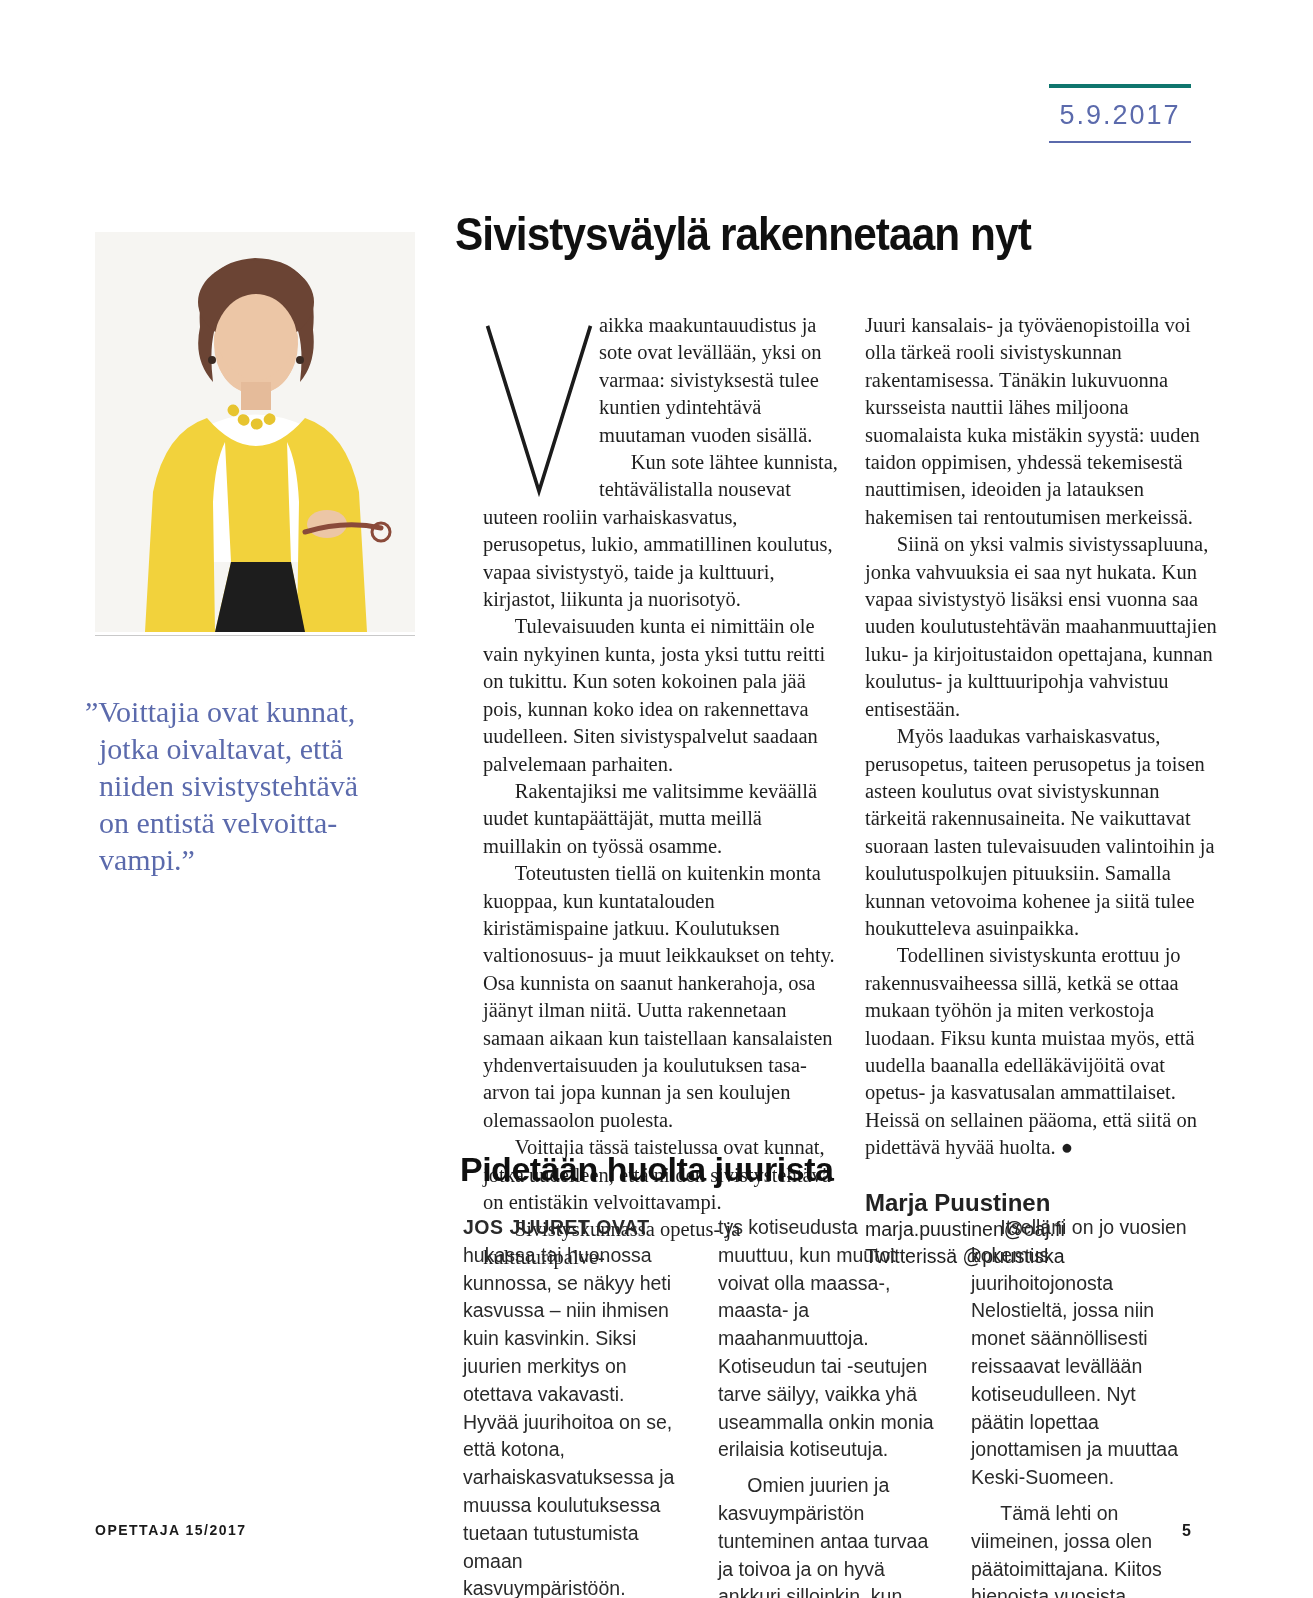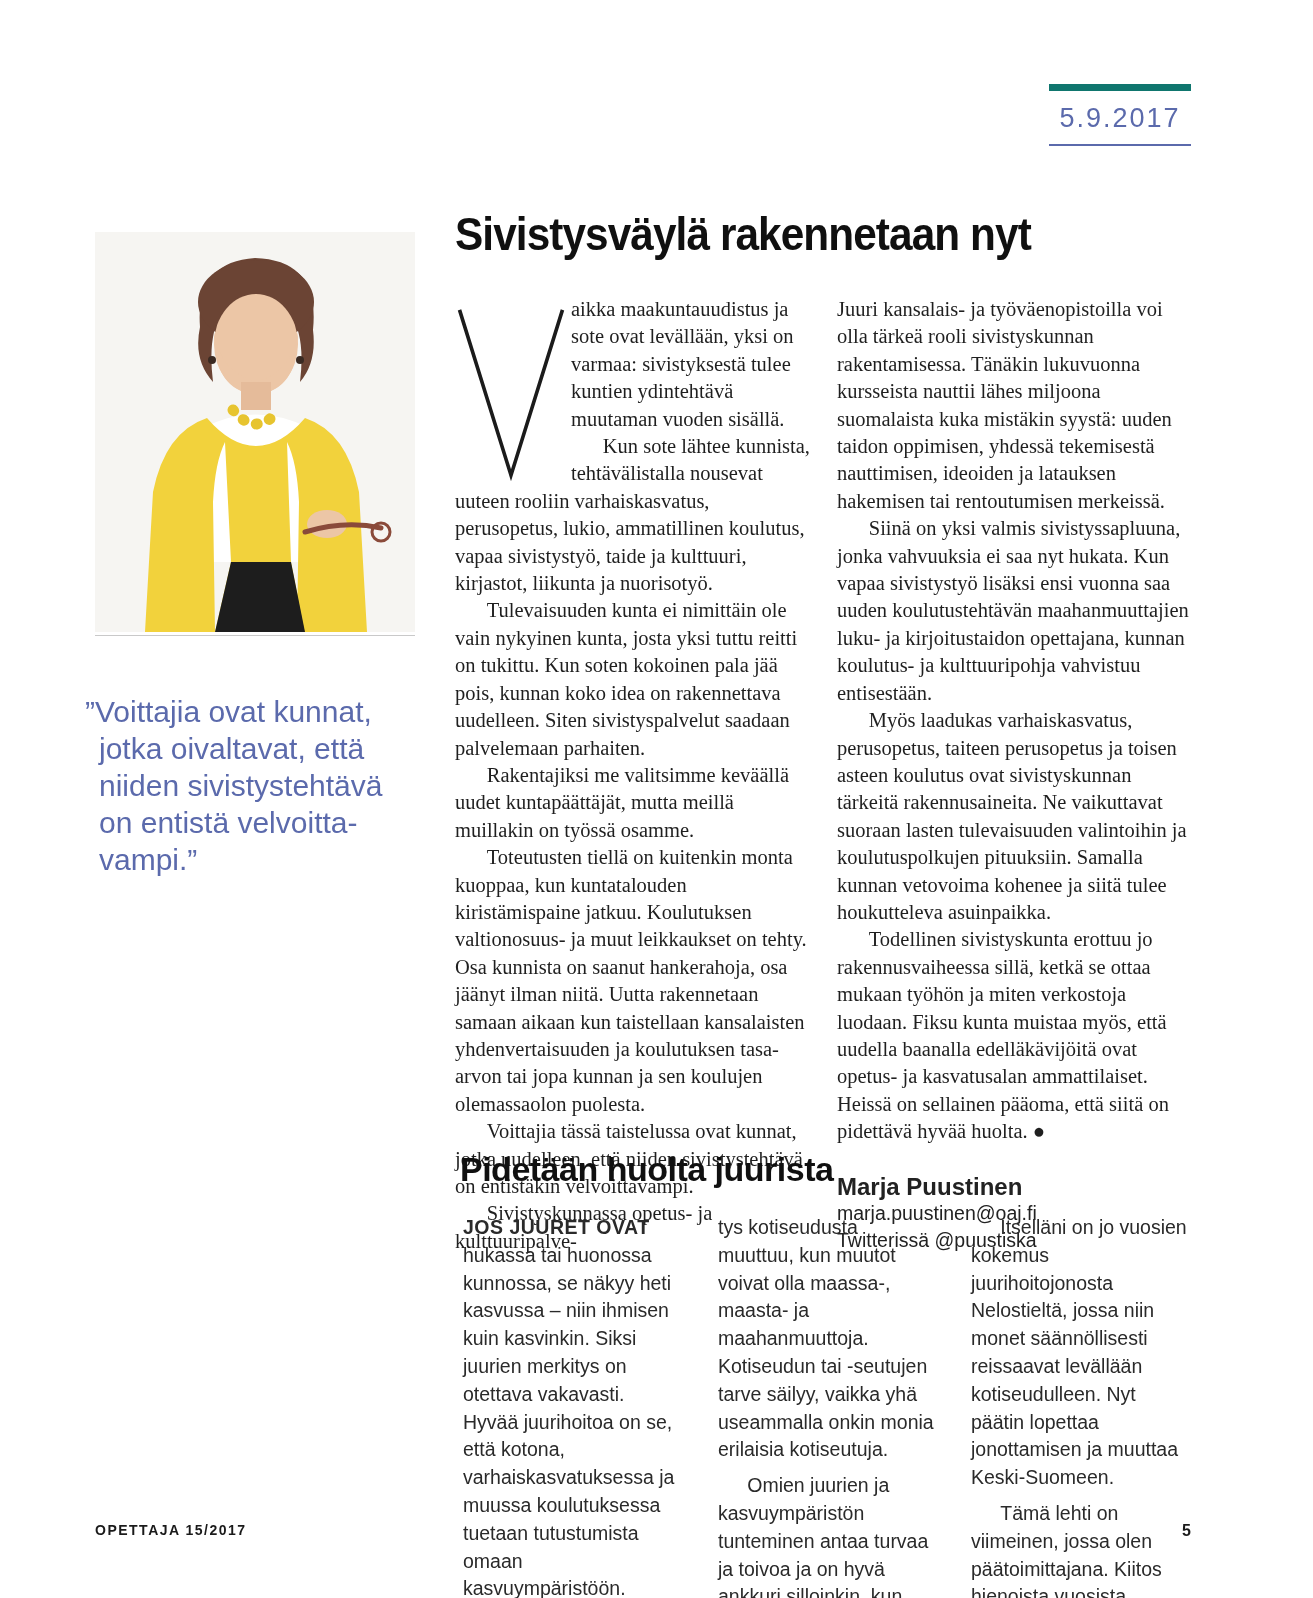--- a/index.html
+++ b/index.html
@@ -5,46 +5,46 @@
   * { margin:0; padding:0; box-sizing:border-box; }
   html,body { background:#ffffff; }
   .page {
     position:relative; width:1313px; height:1598px; margin:0 auto;
     background:#ffffff; overflow:hidden;
     font-family:"Liberation Serif", serif; color:#1f1f1f;
   }
   
   .date-block{
     position:absolute; left:1049px; top:84px; width:142px;
-    border-top:7px solid #0f766e; border-bottom:2px solid #5b6aac;
+    border-top:4px solid #0f766e; border-bottom:2px solid #5b6aac;
     padding:14px 0 12px 0; text-align:center;
   }
   .date-block .date{
     font-family:"Liberation Sans", sans-serif; font-size:27px; line-height:27px;
     color:#5b6aac; letter-spacing:2px; font-weight:400;
   }
   
   .photo-wrap{ position:absolute; left:95px; top:232px; width:320px; height:404px;
     border-bottom:1px solid #c9c9c9; padding-bottom:3px; }
   .photo-wrap svg{ display:block; width:320px; height:400px; }
   
   .pull-quote{
     position:absolute; left:85px; top:693px; width:340px;
-    font-family:Liberation Sans, sans-serif; font-size:30px; line-height:37px;
+    font-family:Liberation Serif, serif; font-size:30px; line-height:37px;
     color:#5b6aac; font-weight:400; padding-left:14px; text-indent:-14px;
   }
   
   .headline{
     position:absolute; left:455px; top:206px; width:900px;
     font-family:"Liberation Sans", sans-serif; font-weight:700; font-size:47px;
     letter-spacing:-1px; color:#101010; transform:scaleX(0.9); transform-origin:left top;
     white-space:nowrap;
   }
   
-  .col{ position:absolute; top:296px; width:356px; font-size:20.5px; line-height:27.4px; }
+  .col{ position:absolute; top:312px; width:356px; font-size:20.5px; line-height:27.4px;margin-left:28px; }
   .col1{ left:455px; } .col2{ left:837px; }
   .col p{ margin:0; }
   .paras.indent-all p, .paras.first-cont p{ text-indent:1.55em; }
   .paras.first-cont p:first-child{ text-indent:0; }
   .dropcap-svg{ float:left; width:112px; height:182px; margin:6px 4px 0 0; }
   
   .byline{ margin-top:27px; font-family:"Liberation Sans", sans-serif; font-size:19.5px; line-height:27px; color:#222; }
   .byline .name{ font-weight:700; font-size:24px; }
   
   .headline2{

